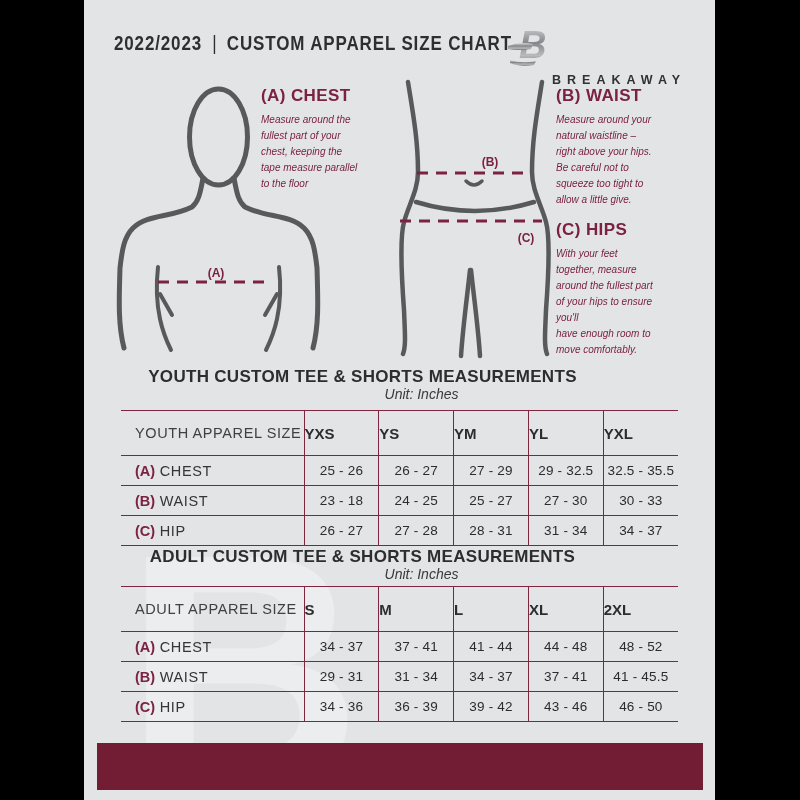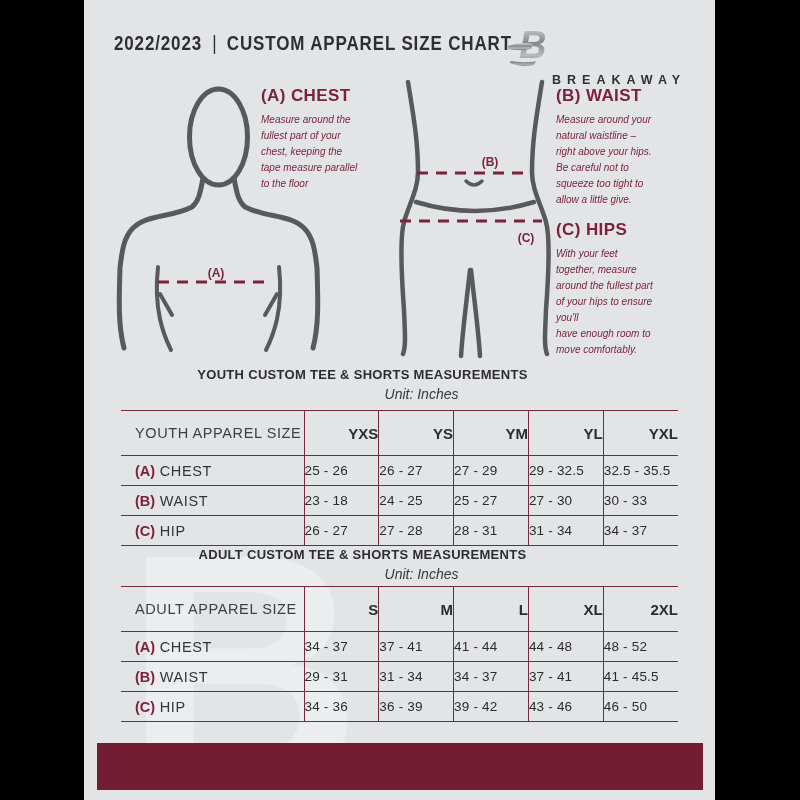--- a/index.html
+++ b/index.html
@@ -27,34 +27,34 @@
   .hdr .seg{font-size:20px;font-weight:bold;letter-spacing:1px;color:var(--ink);white-space:nowrap;}
   .hdr .pipe{font-size:20px;font-weight:normal;color:var(--ink);}
   .logo{left:422px;top:22px;}
   .brand{left:468px;top:39px;font-size:12.5px;font-weight:bold;letter-spacing:6px;color:#303134;white-space:nowrap;margin-top:34px;}
 
   
   .g-head{font-size:17px;font-weight:bold;color:var(--accent);letter-spacing:0.4px;white-space:nowrap;}
   .g-desc{font-size:10px;font-style:italic;color:var(--accent);line-height:16px;white-space:pre-line;width:180px;}
 
   
-  .tbl-title{left:0;width:557px;text-align:center;font-size:13px;font-weight:bold;color:#2c2d2f;letter-spacing:0.3px;}
+  .tbl-title{left:0;width:557px;text-align:center;font-size:17px;font-weight:bold;color:#2c2d2f;letter-spacing:0.3px;}
   .tbl-unit{left:0;width:675px;text-align:center;font-size:14px;font-style:italic;color:#38393b;}
   table.sizes{border-collapse:collapse;table-layout:fixed;width:557px;}
   table.sizes col.c0{width:183px;}
   table.sizes col.cn{width:74.8px;}
   table.sizes tr{border-bottom:1.6px solid var(--line);}
   table.sizes thead tr{border-top:1.6px solid var(--line);height:45px;}
   table.sizes tbody tr{height:30px;}
   table.sizes td:not(:first-child){border-left:1.6px solid var(--line);}
   td.rowlab{font-size:14.5px;color:#333537;padding-left:14px;letter-spacing:0.6px;white-space:nowrap;}
   td.rowlab .mk{font-weight:bold;color:var(--accent);letter-spacing:0;}
   thead td.rowlab{color:#3f4043;}
-  td.szhead{font-size:15px;font-weight:bold;color:#2c2d2f;text-align:right;border-radius:11px;}
-  td.val{font-size:13.5px;color:#2b2c2e;letter-spacing:0.2px;}
+  td.szhead{font-size:15px;font-weight:bold;color:#2c2d2f;text-align:left;border-radius:11px;}
+  td.val{font-size:13.5px;color:#2b2c2e;text-align:center;letter-spacing:0.2px;}
 
   
   .footer-bar{left:13px;top:743px;width:606px;height:47px;background:var(--bar);z-index:3;}
 
   svg text{font-family:"Liberation Sans",sans-serif;}
 </style>
 </head>
 <body>
 
 <div class="page">

